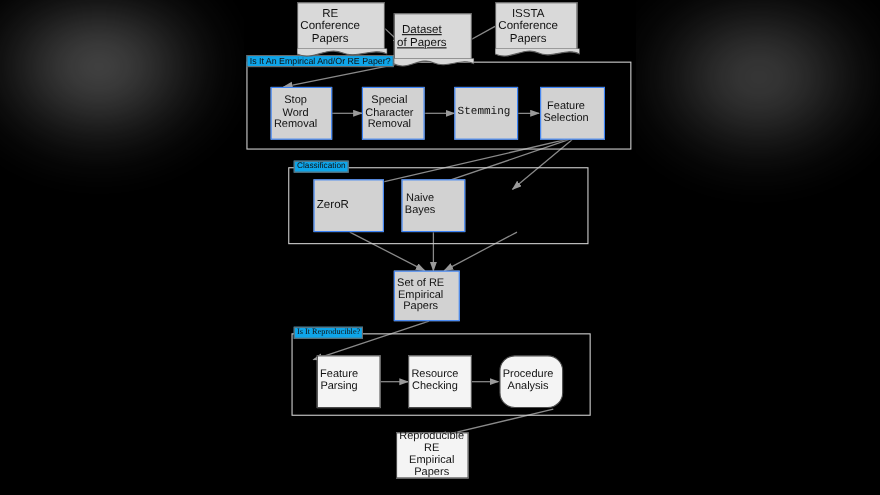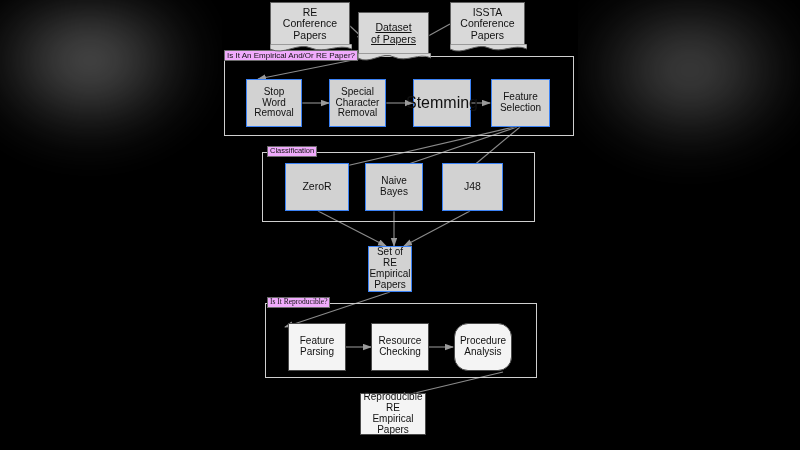--- a/index.html
+++ b/index.html
@@ -20,31 +20,31 @@
       radial-gradient(ellipse 110px 110px at 190px 230px, #7a7a7a 0%, #181818 72%, #000 100%),
       radial-gradient(ellipse 120px 90px at 110px 390px, #4a4a4a 0%, #111 70%, #000 100%),
       #000;}
 
   
   #panel{position:absolute;left:222px;top:0;width:356px;height:450px;background:#000;overflow:hidden;}
   #svgroot{position:absolute;left:0;top:0;width:356px;height:450px;}
 
   
   .node{position:absolute;box-sizing:border-box;display:flex;align-items:center;
-        justify-content:center;text-align:center;color:#111;line-height:1.08;}
+        justify-content:flex-start;text-align:center;color:#111;line-height:1.08;}
   .node .lbl{display:block;padding:0 2px;}
   .box{background:#d2d2d2;border:1px solid #3b82f6;box-shadow:1px 1px 0 rgba(0,0,0,.35);}
   .box-white{background:#f4f4f4;border:1px solid #4a4a4a;}
   .doc{background:#d9d9d9;border:1px solid #5e5e5e;border-bottom:none;
        box-shadow:1px 1px 0 rgba(0,0,0,.3);}
   .doc .wave{position:absolute;left:-1px;right:-1px;bottom:-9px;height:10px;}
 
   
   .frame{position:absolute;box-sizing:border-box;border:1px solid #cfcfcf;background:transparent;}
-  .frame-tag{position:absolute;background:#f0abfc;border:1px solid #6a6a6a;color:#111;
+  .frame-tag{position:absolute;background:#0ea5e9;border:1px solid #6a6a6a;color:#111;
              padding:0 2px;white-space:nowrap;line-height:1.15;}
 </style>
 </head>
 <body>
 
 <div id="stage">
 
   <div class="bg-blur bg-left"></div>
   <div class="bg-blur bg-right"></div>
 
@@ -114,38 +114,35 @@
         <path d="M0,0 L0,5 C13,12 26,-2 39,4 C52,10 64,-1 77,5 L77,0 Z" fill="#d9d9d9" stroke="#5e5e5e" stroke-width="1"></path>
       </svg>
     </div>
 
     <div class="node box" style="left:24px;top:79px;width:56px;height:48px;font-size:10px;">
       <span class="lbl">Stop<br>Word<br>Removal</span>
     </div>
     <div class="node box" style="left:107px;top:79px;width:57px;height:48px;font-size:10px;">
       <span class="lbl">Special<br>Character<br>Removal</span>
     </div>
-    <div class="node box" style="left:191px;top:79px;width:58px;height:48px;font-size:16px;">
+    <div class="node box" style="left:191px;top:79px;width:58px;height:48px;font-size:10px;font-family:Liberation Mono, monospace;">
       <span class="lbl">Stemming</span>
     </div>
     <div class="node box" style="left:269px;top:79px;width:59px;height:48px;font-size:10px;">
       <span class="lbl">Feature<br>Selection</span>
     </div>
 
     <div class="node box" style="left:63px;top:163px;width:64px;height:48px;font-size:10.5px;">
       <span class="lbl">ZeroR</span>
     </div>
     <div class="node box" style="left:143px;top:163px;width:58px;height:48px;font-size:10px;">
       <span class="lbl">Naive<br>Bayes</span>
     </div>
-    <div class="node box" style="left:220px;top:163px;width:61px;height:48px;font-size:10.5px;">
-      <span class="lbl">J48</span>
-    </div>
 
-    <div class="node box" style="left:146px;top:246px;width:44px;height:46px;font-size:10px;">
+    <div class="node box" style="left:136px;top:246px;width:60px;height:46px;font-size:10px;">
       <span class="lbl">Set of RE<br>Empirical<br>Papers</span>
     </div>
 
     <div class="node box-white" style="left:66px;top:323px;width:58px;height:48px;font-size:10px;">
       <span class="lbl">Feature<br>Parsing</span>
     </div>
     <div class="node box-white" style="left:149px;top:323px;width:58px;height:48px;font-size:10px;">
       <span class="lbl">Resource<br>Checking</span>
     </div>
     <div class="node box-white" style="left:232px;top:323px;width:58px;height:48px;font-size:10px;border-radius:14px;">

